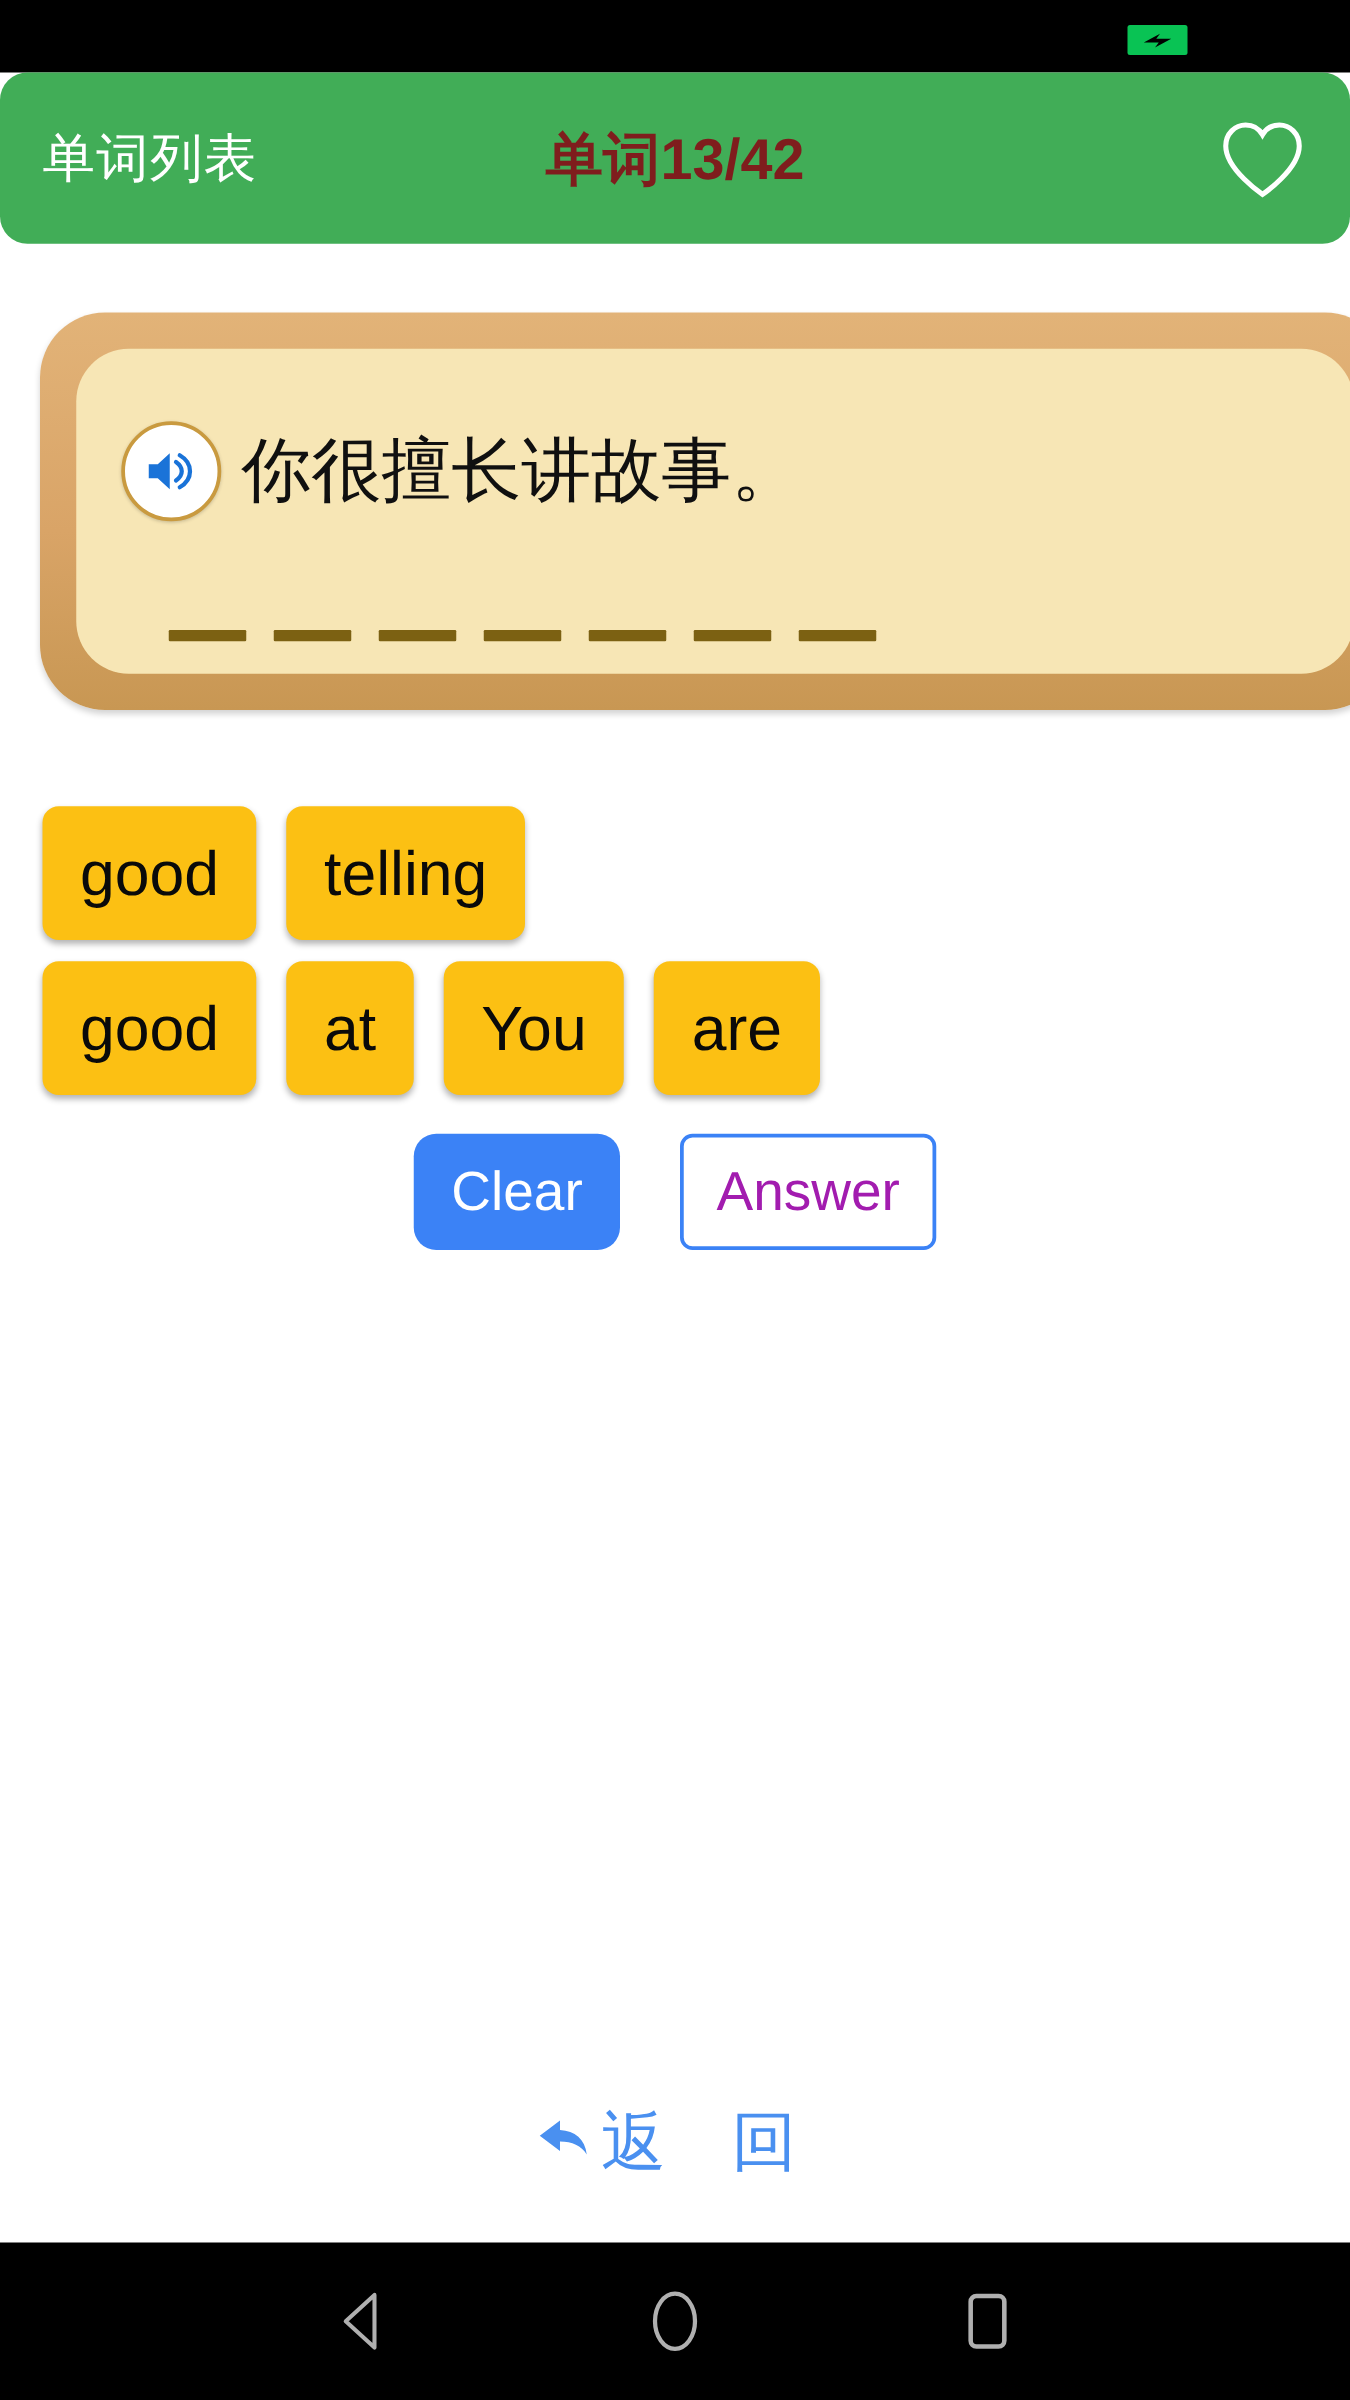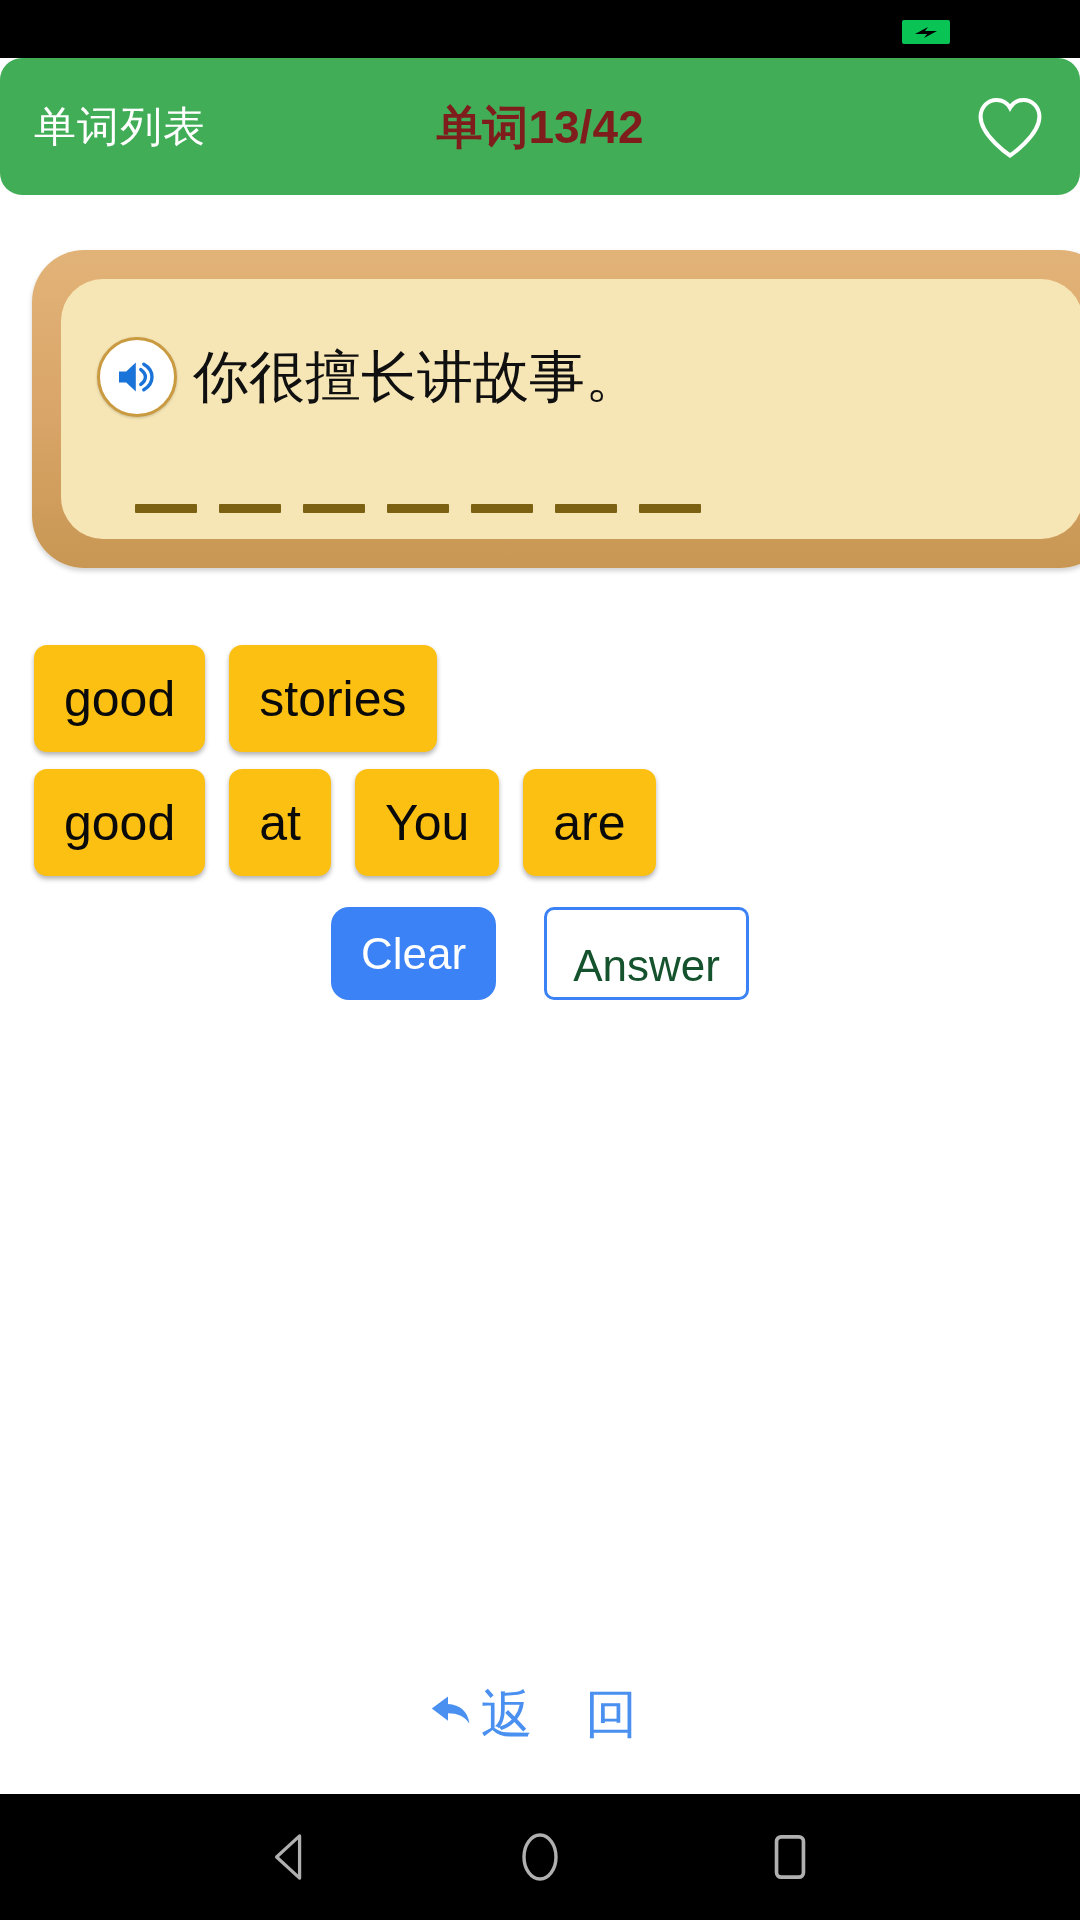--- a/index.html
+++ b/index.html
@@ -196,26 +196,26 @@
     border-radius: 18px;
     font-size: 44px;
     font-family: inherit;
     padding: 0 30px;
     height: 93px;
     line-height: 93px;
     cursor: pointer;
   }
   .btn-answer {
     background: #ffffff;
-    color: #14532d;
+    color: #a21caf;
     border: 3px solid #3b82f6;
     border-radius: 10px;
     font-size: 44px;
     font-family: inherit;
-    padding: 12px 26px;
+    padding: 0 26px;
     height: 93px;
     line-height: 87px;
     cursor: pointer;
   }
 
   
   .back-link {
     position: absolute;
     left: 0;
     right: 0;
@@ -305,21 +305,21 @@
           <span class="blank-dash"></span>
           <span class="blank-dash"></span>
         </div>
 
       </div>
     </div>
 
     <div class="tiles">
       <div class="tile-row">
         <div class="tile">good</div>
-        <div class="tile">stories</div>
+        <div class="tile">telling</div>
       </div>
       <div class="tile-row">
         <div class="tile">good</div>
         <div class="tile">at</div>
         <div class="tile">You</div>
         <div class="tile">are</div>
       </div>
     </div>
 
     <div class="actions">

